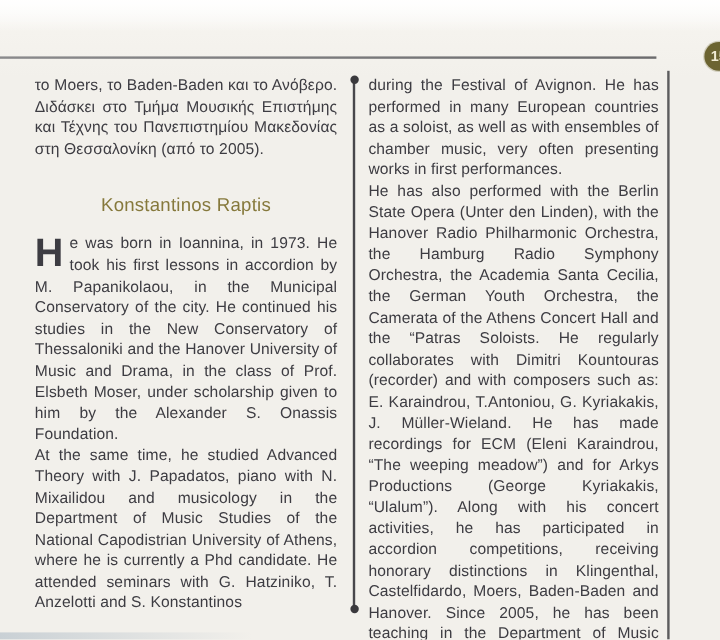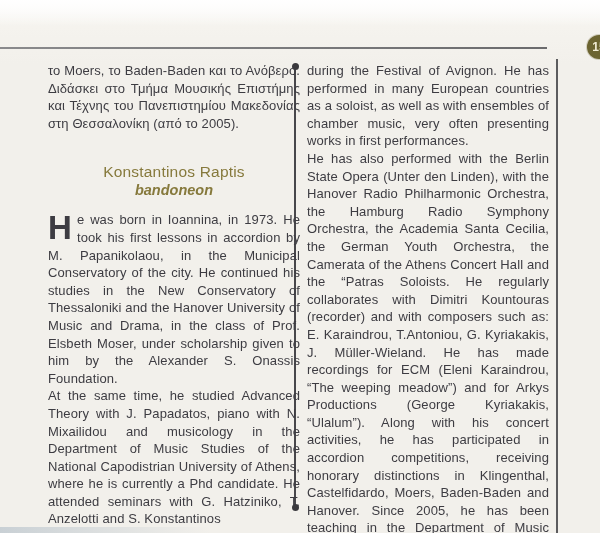--- a/index.html
+++ b/index.html
@@ -63,21 +63,21 @@
   }
   .divider-dot {
     position: absolute; left: 291.5px;
     width: 7px; height: 7px; border-radius: 50%;
     background: #3a393d;
   }
   .dot-top { top: 63px; }
   .dot-bottom { top: 504px; }
 
   .col { position: absolute; top: 62px; }
-  .col-left  { left: 48px;  width: 252px; }
+  .col-left  { left: 29px;  width: 252px; }
   .col-right { left: 307px; width: 242px; }
 
   .body-text {
     font-size: 13px;
     line-height: 17.6px;
     text-align: justify;
     color: var(--text);
     letter-spacing: 0.1px;
   }
   .heading { margin-top: 31px; text-align: center; color: var(--accent-olive); }
@@ -109,21 +109,20 @@
 
   <div class="col-divider"></div>
   <div class="divider-dot dot-top"></div>
   <div class="divider-dot dot-bottom"></div>
 
   <div class="col col-left">
     <p class="body-text">το Moers, το Baden-Baden και το Ανόβερο. Διδάσκει στο Τμήμα Μουσικής Επιστήμης και Τέχνης του Πανεπιστημίου Μακεδονίας στη Θεσσαλονίκη (από το 2005).</p>
 
     <div class="heading">
       <div class="artist-name">Konstantinos Raptis</div>
-      <div class="artist-instrument">bandoneon</div>
     </div>
 
     <p class="body-text bio1"><span class="drop-cap">H</span><span>e was born in Ioannina, in 1973. He took his first lessons in accordion by M. Papanikolaou, in the Municipal Conservatory of the city. He continued his studies in the New Conservatory of Thessaloniki and the Hanover University of Music and Drama, in the class of Prof. Elsbeth Moser, under scholarship given to him by the Alexander S. Onassis Foundation.</span></p>
 
     <p class="body-text">At the same time, he studied Advanced Theory with J. Papadatos, piano with N. Mixailidou and musicology in the Department of Music Studies of the National Capodistrian University of Athens, where he is currently a Phd candidate. He attended seminars with G. Hatziniko, T. Anzelotti and S. Konstantinos</p>
   </div>
 
   <div class="col col-right">
     <p class="body-text">during the Festival of Avignon. He has performed in many European countries as a soloist, as well as with ensembles of chamber music, very often presenting works in first performances.</p>
     <p class="body-text">He has also performed with the Berlin State Opera (Unter den Linden), with the Hanover Radio Philharmonic Orchestra, the Hamburg Radio Symphony Orchestra, the Academia Santa Cecilia, the German Youth Orchestra, the Camerata of the Athens Concert Hall and the “Patras Soloists. He regularly collaborates with Dimitri Kountouras (recorder) and with composers such as: E. Karaindrou, T.Antoniou, G. Kyriakakis, J. Müller-Wieland. He has made recordings for ECM (Eleni Karaindrou, “The weeping meadow”) and for Arkys Productions (George Kyriakakis, “Ulalum”). Along with his concert activities, he has participated in accordion competitions, receiving honorary distinctions in Klingenthal, Castelfidardo, Moers, Baden-Baden and Hanover. Since 2005, he has been teaching in the Department of Music Science and Art of the University of Macedonia, in Thessaloniki.</p>

